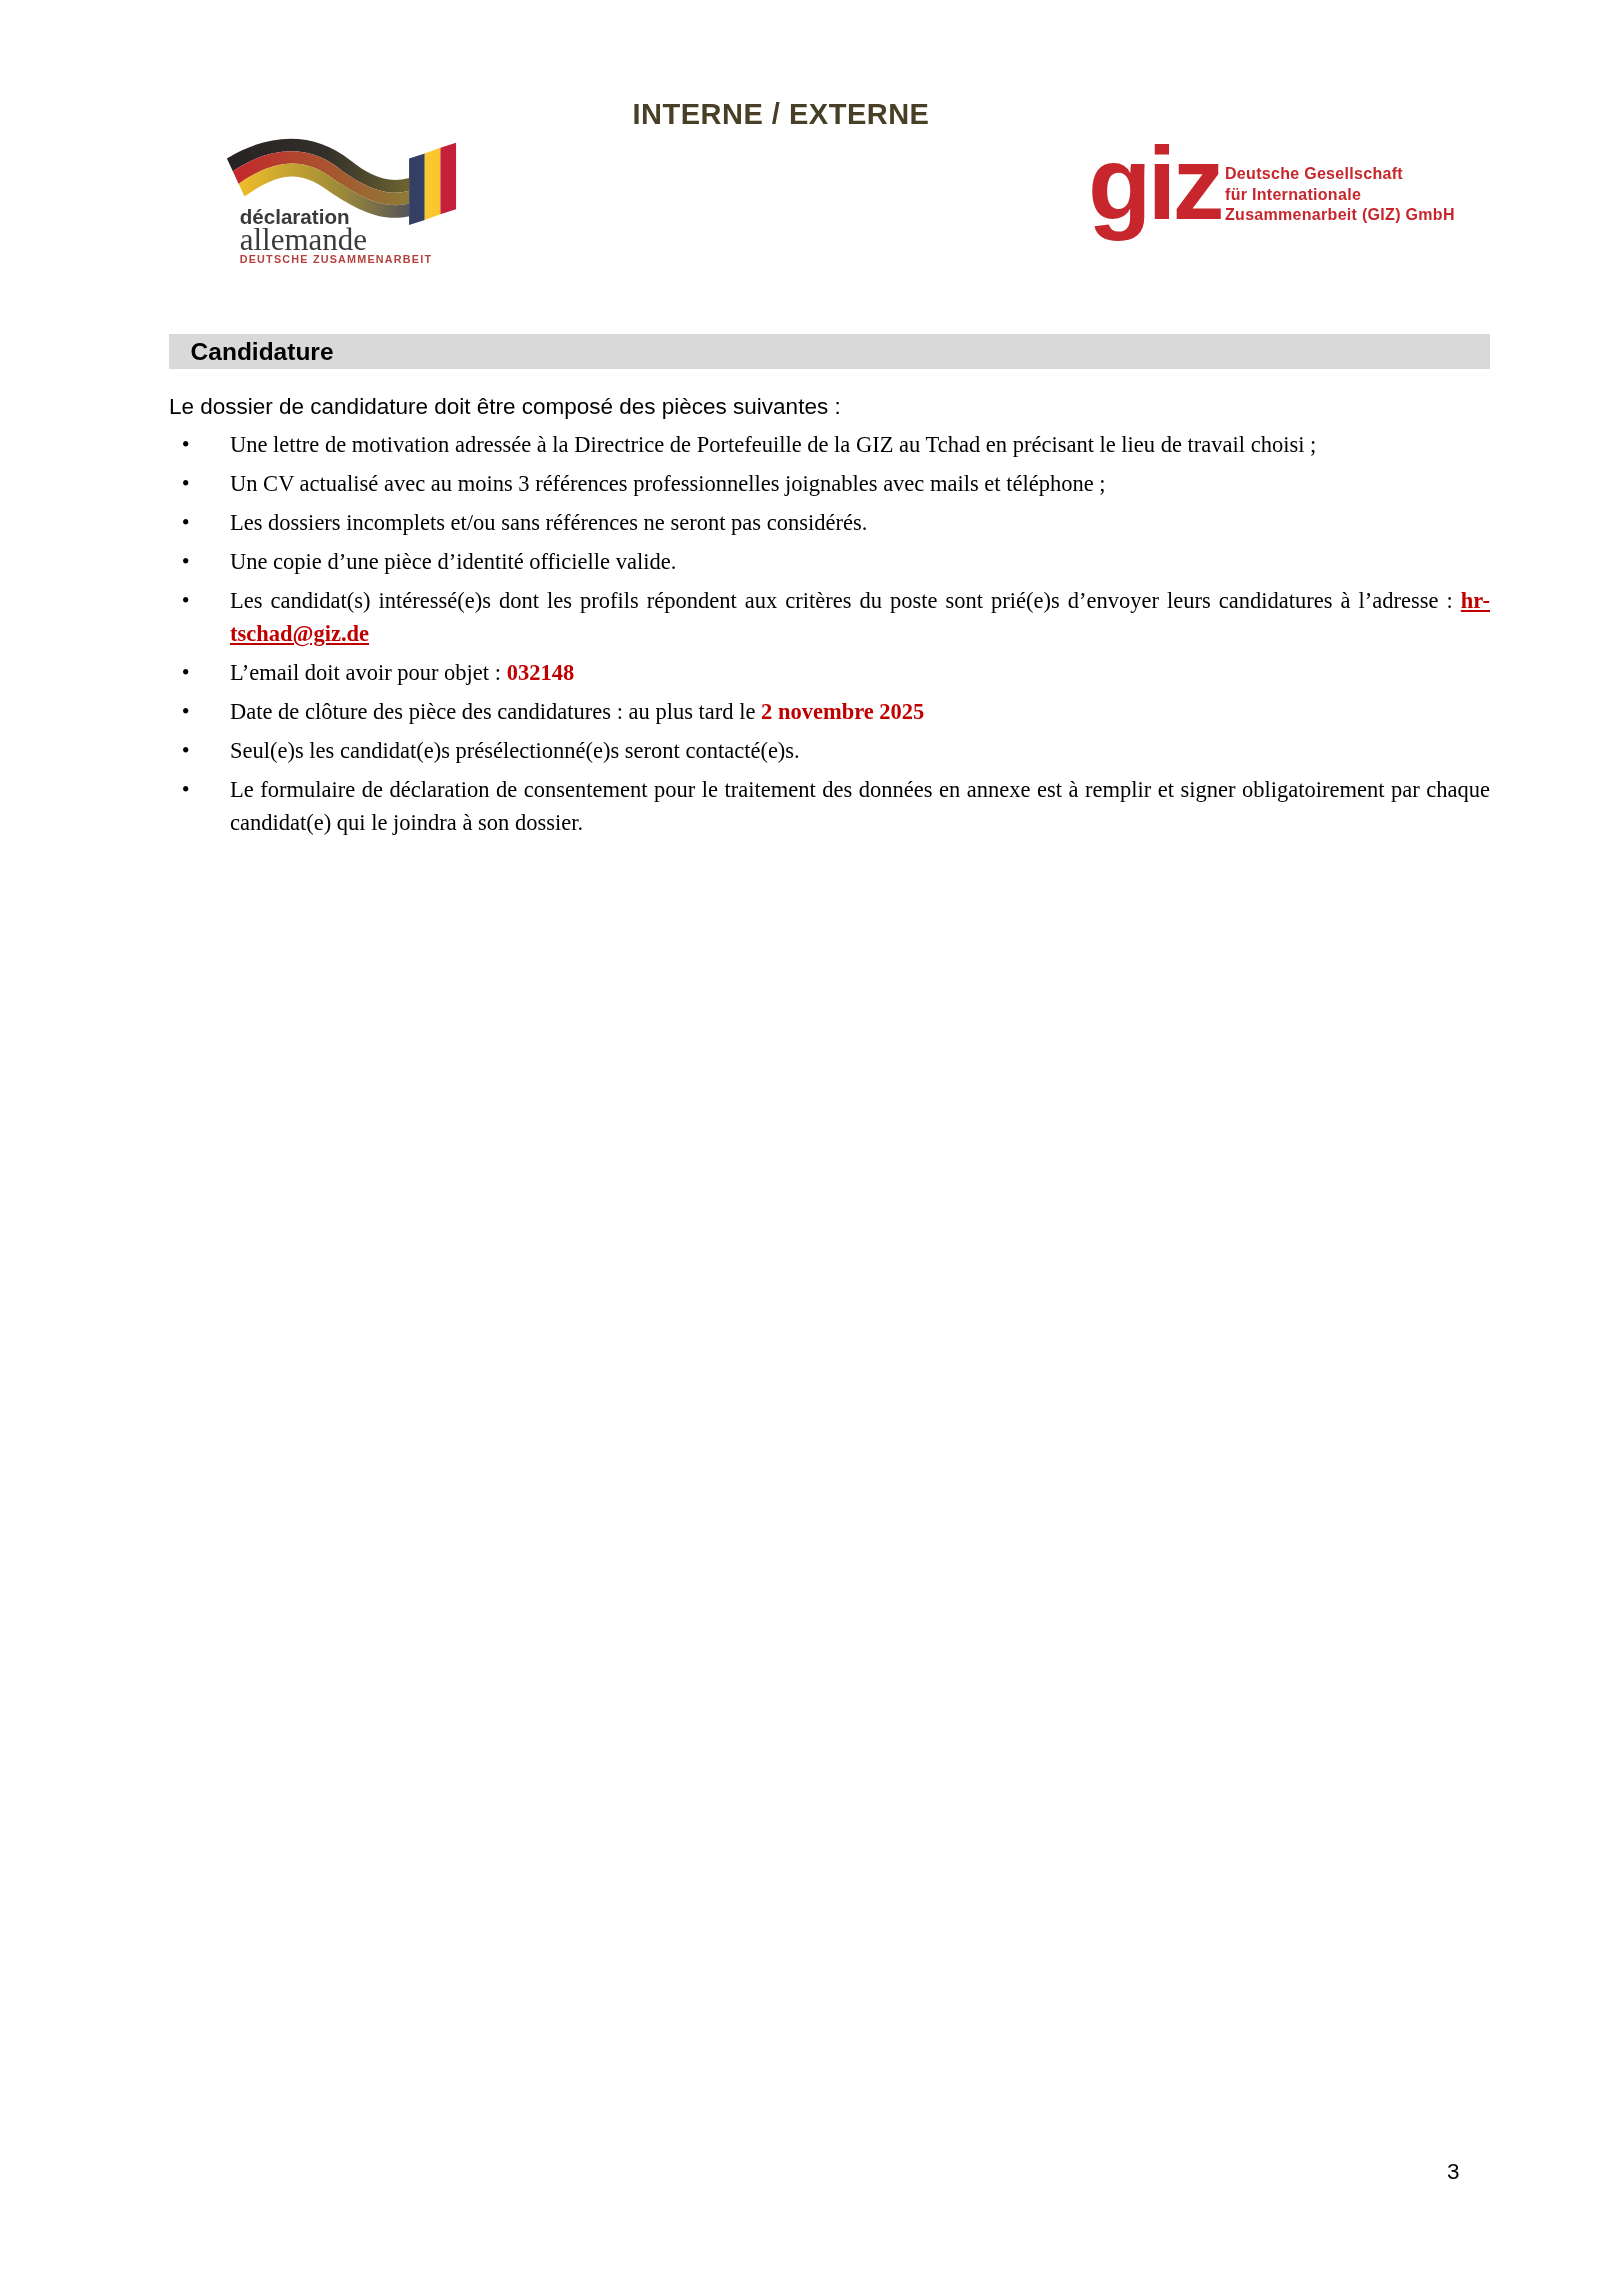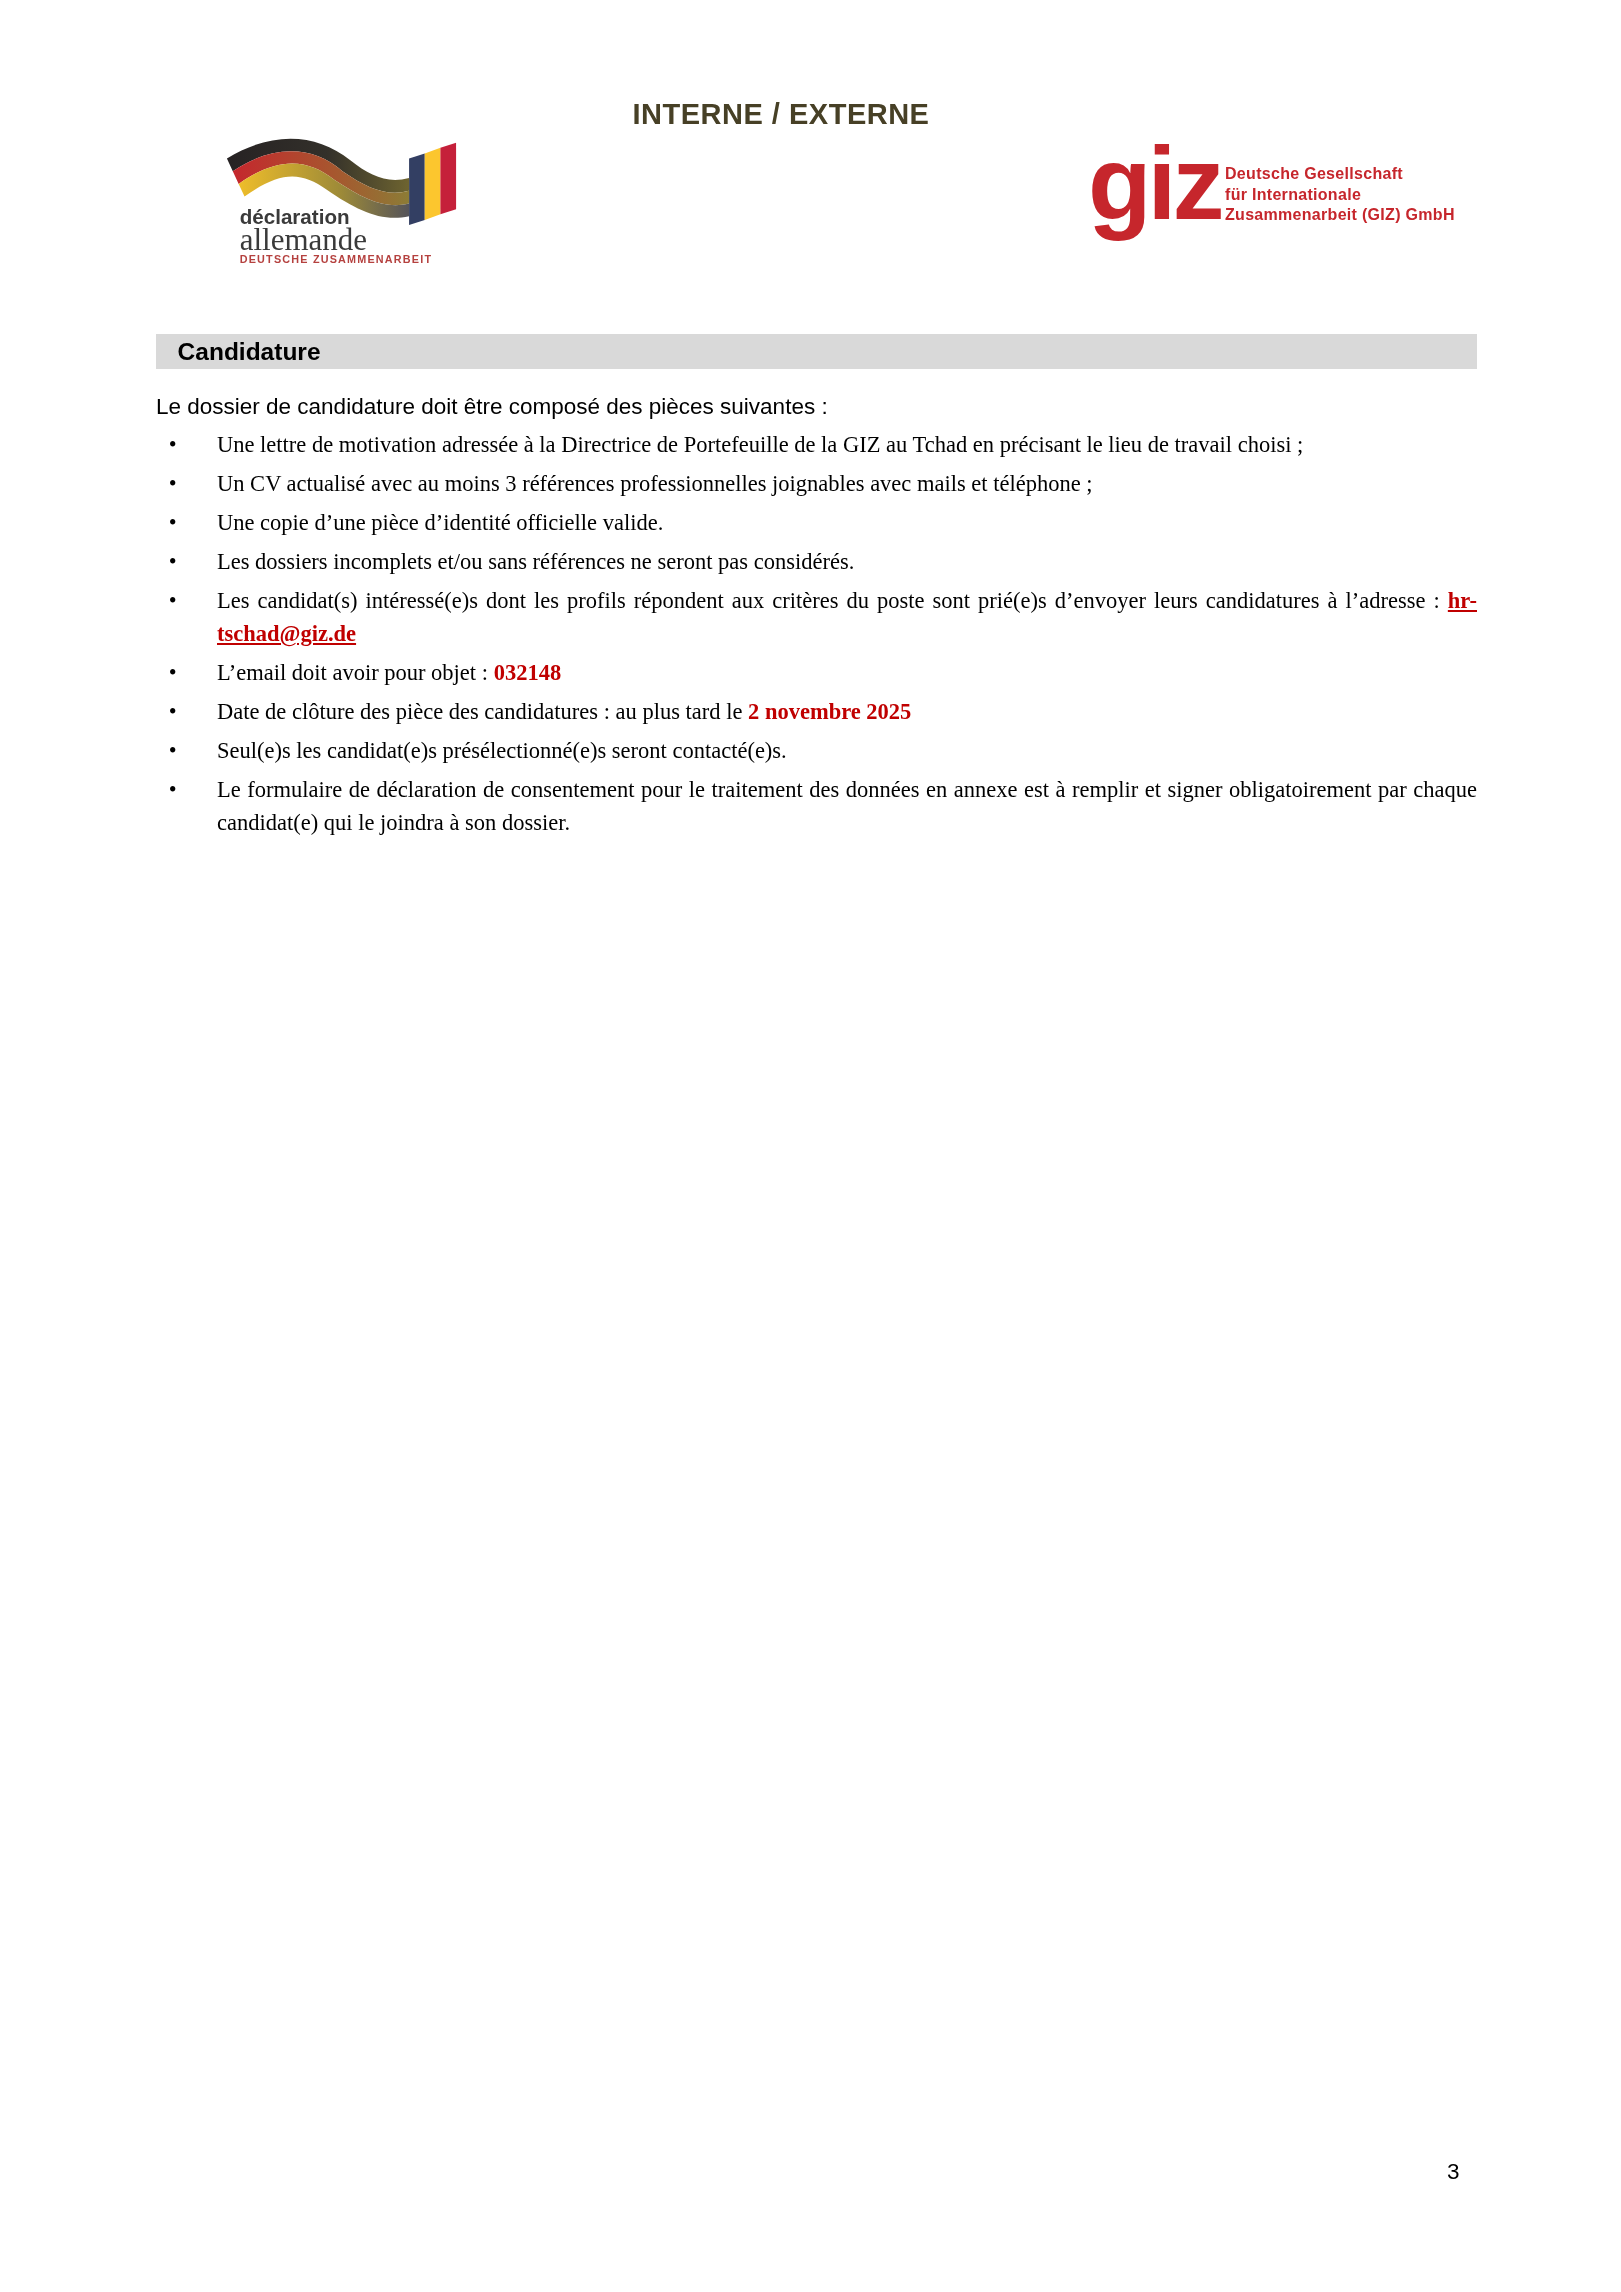--- a/index.html
+++ b/index.html
@@ -37,21 +37,21 @@
   
   .giz-logo { position: absolute; left: 1082px; top: 135px; width: 412px; height: 118px; }
   .giz-word {
     position: absolute; left: 5.9px; top: -3.9px;
     font-size: 104px; font-weight: bold; letter-spacing: -3.9px; line-height: 1;
     color: var(--giz-red, #c6262c);
   }
   .giz-text { position: absolute; left: 143px; top: 29px; color: var(--giz-red, #c6262c); font-size: 16px; font-weight: bold; line-height: 20.6px; letter-spacing: 0.3px; }
 
   
-  .content { position: absolute; left: 156px; top: 334px; width: 1321px; }
+  .content { position: absolute; left: 169px; top: 334px; width: 1321px; }
   .section-heading {
     background: var(--heading-bar-gray, #d9d9d9);
     height: 35px;
     line-height: 35px;
     padding-left: 21.6px;
     font-size: 24.5px;
     font-weight: bold;
     color: #000;
   }
   .intro {
@@ -128,22 +128,22 @@
       <div>Zusammenarbeit (GIZ) GmbH</div>
     </div>
   </div>
 
   <div class="content">
     <div class="section-heading">Candidature</div>
     <p class="intro">Le dossier de candidature doit être composé des pièces suivantes :</p>
     <ul class="bullets">
         <li><span>Une lettre de motivation adressée à la Directrice de Portefeuille de la GIZ au Tchad en précisant le lieu de travail choisi ;</span></li>
         <li><span>Un CV actualisé avec au moins 3 références professionnelles joignables avec mails et téléphone ;</span></li>
+        <li><span>Les dossiers incomplets et/ou sans références ne seront pas considérés.</span></li>
         <li><span>Une copie d’une pièce d’identité officielle valide.</span></li>
-        <li><span>Les dossiers incomplets et/ou sans références ne seront pas considérés.</span></li>
         <li><span>Les candidat(s) intéressé(e)s dont les profils répondent aux critères du poste sont prié(e)s d’envoyer leurs candidatures à l’adresse : </span><span class="email-link">hr-tschad@giz.de</span></li>
         <li><span>L’email doit avoir pour objet : </span><span class="red-bold">032148</span></li>
         <li><span>Date de clôture des pièce des candidatures : au plus tard le </span><span class="red-bold">2 novembre 2025</span></li>
         <li><span>Seul(e)s les candidat(e)s présélectionné(e)s seront contacté(e)s.</span></li>
         <li><span>Le formulaire de déclaration de consentement pour le traitement des données en annexe est à remplir et signer obligatoirement par chaque candidat(e) qui le joindra à son dossier.</span></li>
       </ul>
   </div>
 
   <div class="page-number">3</div>
 

